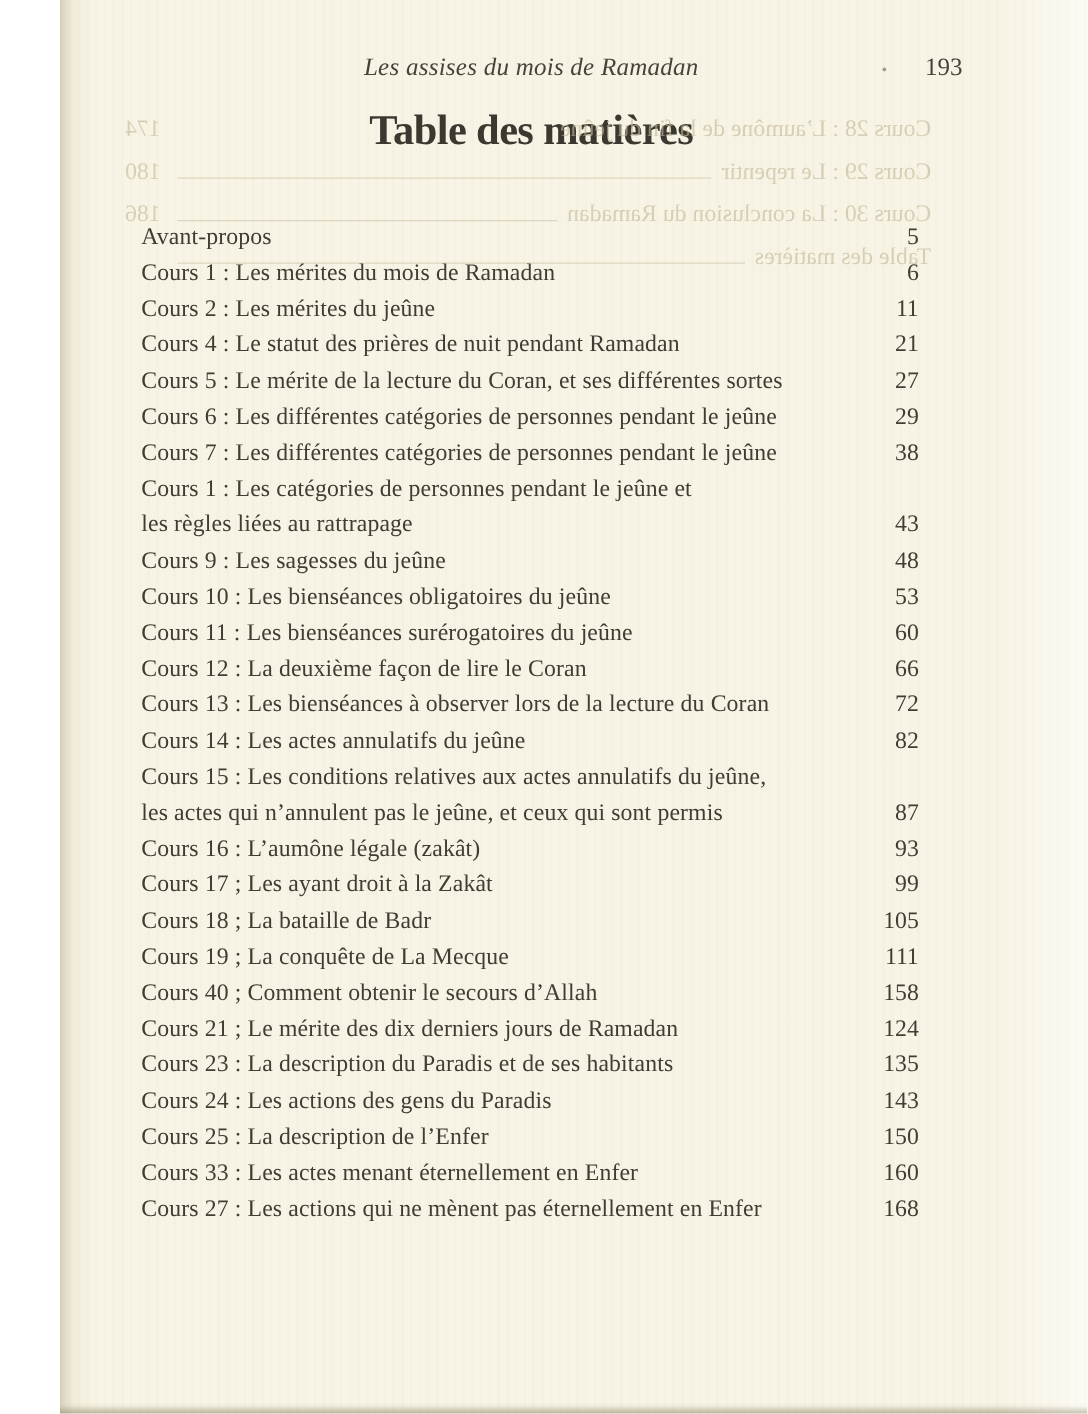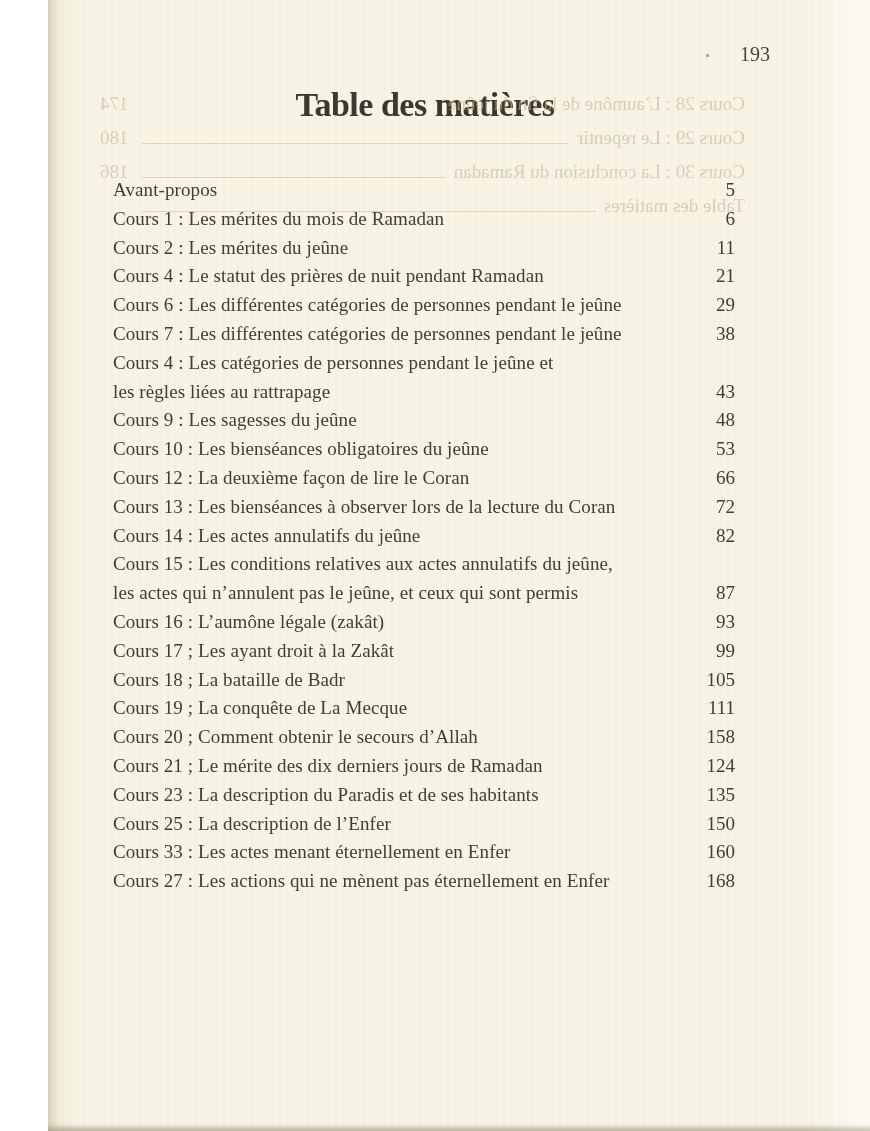--- a/index.html
+++ b/index.html
@@ -90,20 +90,21 @@
     left: 0; right: 0; bottom: 0; height: 6px;
     background: linear-gradient(0deg, rgba(130,120,92,.35), rgba(130,120,92,0));
   }
 </style>
 </head>
 <body>
 
 <div class="canvas">
   <div class="page">
 
+    <div class="running-title">Les assises du mois de Ramadan</div>
 
     <span class="header-dot"></span>
 
     <div class="header-page-number">193</div>
 
     <h1 class="toc-title">Table des matières</h1>
 
     <div class="bleed">
         <div class="bleed-row">
           <span class="bleed-label">Cours 28 : L’aumône de la fin du jeûne</span>
@@ -138,39 +139,47 @@
         </div>
         <div class="toc-row">
           <span class="toc-label">Cours 2 : Les mérites du jeûne</span>
           <span class="toc-page">11</span>
         </div>
         <div class="toc-row">
           <span class="toc-label">Cours 4 : Le statut des prières de nuit pendant Ramadan</span>
           <span class="toc-page">21</span>
         </div>
         <div class="toc-row">
+          <span class="toc-label">Cours 5 : Le mérite de la lecture du Coran, et ses différentes sortes</span>
+          <span class="toc-page">27</span>
+        </div>
+        <div class="toc-row">
           <span class="toc-label">Cours 6 : Les différentes catégories de personnes pendant le jeûne</span>
           <span class="toc-page">29</span>
         </div>
         <div class="toc-row">
           <span class="toc-label">Cours 7 : Les différentes catégories de personnes pendant le jeûne</span>
           <span class="toc-page">38</span>
         </div>
         <div class="toc-row">
-          <span class="toc-label">Cours 4 : Les catégories de personnes pendant le jeûne et
+          <span class="toc-label">Cours 1 : Les catégories de personnes pendant le jeûne et
 les règles liées au rattrapage</span>
           <span class="toc-page">43</span>
         </div>
         <div class="toc-row">
           <span class="toc-label">Cours 9 : Les sagesses du jeûne</span>
           <span class="toc-page">48</span>
         </div>
         <div class="toc-row">
           <span class="toc-label">Cours 10 : Les bienséances obligatoires du jeûne</span>
           <span class="toc-page">53</span>
+        </div>
+        <div class="toc-row">
+          <span class="toc-label">Cours 11 : Les bienséances surérogatoires du jeûne</span>
+          <span class="toc-page">60</span>
         </div>
         <div class="toc-row">
           <span class="toc-label">Cours 12 : La deuxième façon de lire le Coran</span>
           <span class="toc-page">66</span>
         </div>
         <div class="toc-row">
           <span class="toc-label">Cours 13 : Les bienséances à observer lors de la lecture du Coran</span>
           <span class="toc-page">72</span>
         </div>
         <div class="toc-row">
@@ -192,30 +201,34 @@
         </div>
         <div class="toc-row">
           <span class="toc-label">Cours 18 ; La bataille de Badr</span>
           <span class="toc-page">105</span>
         </div>
         <div class="toc-row">
           <span class="toc-label">Cours 19 ; La conquête de La Mecque</span>
           <span class="toc-page">111</span>
         </div>
         <div class="toc-row">
-          <span class="toc-label">Cours 20 ; Comment obtenir le secours d’Allah</span>
+          <span class="toc-label">Cours 40 ; Comment obtenir le secours d’Allah</span>
           <span class="toc-page">158</span>
         </div>
         <div class="toc-row">
           <span class="toc-label">Cours 21 ; Le mérite des dix derniers jours de Ramadan</span>
           <span class="toc-page">124</span>
         </div>
         <div class="toc-row">
           <span class="toc-label">Cours 23 : La description du Paradis et de ses habitants</span>
           <span class="toc-page">135</span>
+        </div>
+        <div class="toc-row">
+          <span class="toc-label">Cours 24 : Les actions des gens du Paradis</span>
+          <span class="toc-page">143</span>
         </div>
         <div class="toc-row">
           <span class="toc-label">Cours 25 : La description de l’Enfer</span>
           <span class="toc-page">150</span>
         </div>
         <div class="toc-row">
           <span class="toc-label">Cours 33 : Les actes menant éternellement en Enfer</span>
           <span class="toc-page">160</span>
         </div>
         <div class="toc-row">

